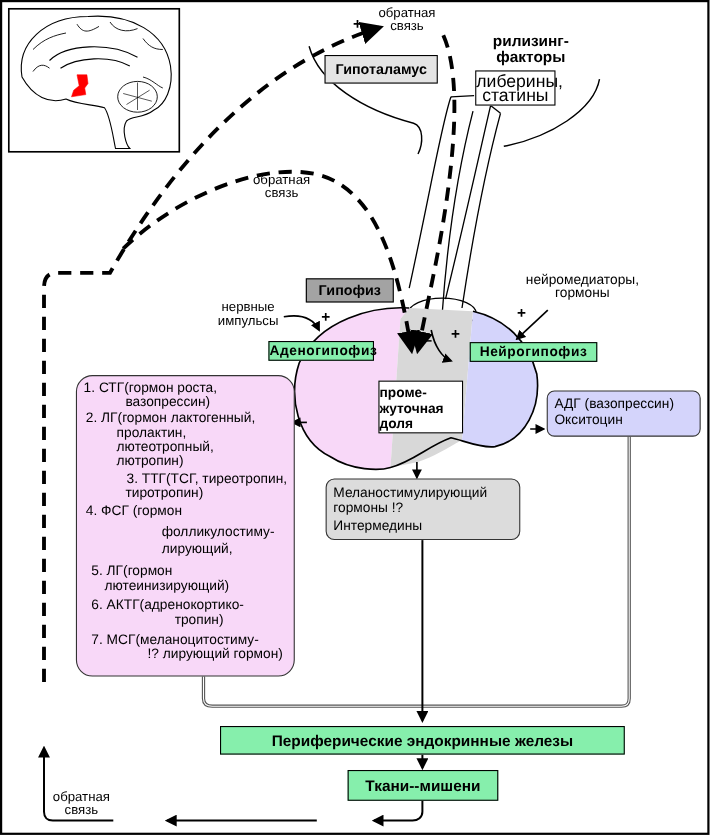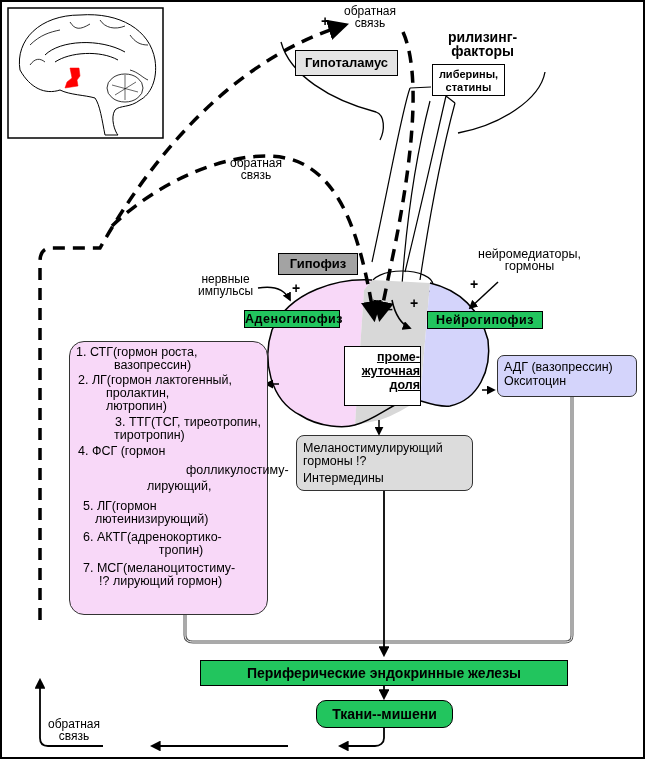--- a/index.html
+++ b/index.html
@@ -1,23 +1,23 @@
 <!DOCTYPE html>
 <html><head>
 <meta charset="utf-8">
 <style>
   html, body { margin: 0; padding: 0; background: #ffffff; }
   body { width: 645px; height: 759px; position: relative; overflow: hidden; font-family: "Liberation Sans", sans-serif; color: #000; }
   .frame { position: absolute; left: 0; top: 0; width: 641px; height: 755px; border: 2px solid #000; background: #fff; }
   svg.diagram { position: absolute; left: 0; top: 0; }
   .lbl { position: absolute; font-size: 12px; line-height: 12px; text-align: center; white-space: nowrap; }
-  .box { position: absolute; border: 1px solid #000; font-size: 11px; line-height: 13px; box-sizing: border-box; font-weight: bold; }
+  .box { position: absolute; border: 1px solid #000; font-size: 16px; line-height: 13px; box-sizing: border-box; }
   .bold { font-weight: bold; }
   .gray-box { background: #e0e0e0; }
-  .title-box { position: absolute; border: 1px solid #000; font-weight: bold; font-size: 13px; text-align: center; box-sizing: border-box; background: #22c55e; }
+  .title-box { position: absolute; border: 1px solid #000; font-weight: bold; font-size: 13px; text-align: center; box-sizing: border-box; background: #86efac; }
   .list-box { position: absolute; left: 69px; top: 341px; width: 199px; height: 274px; background: #f8d8f8; border: 1px solid #333; border-radius: 15px; box-sizing: border-box; font-size: 12.5px; line-height: 13px; padding: 4px 0 0 0; }
   .li { white-space: nowrap; }
   .nh-box { position: absolute; left: 497px; top: 355px; width: 140px; height: 42px; background: #d4d4fb; border: 1px solid #333; border-radius: 7px; box-sizing: border-box; font-size: 12.5px; line-height: 14px; padding: 4px 0 0 6px; }
   .ml-box { position: absolute; left: 296px; top: 435px; width: 177px; height: 56px; background: #dcdcdc; border: 1px solid #333; border-radius: 8px; box-sizing: border-box; font-size: 12.5px; line-height: 13px; padding: 6px 0 0 6px; }
 </style>
 </head>
 <body>
 
 <div class="frame"></div>
 
@@ -125,55 +125,56 @@
   <div>гормоны</div>
 </div>
 <div class="lbl bold" style="left:470px; top:278px; font-size:14px;">+</div>
 
 <div class="title-box" style="left:244px; top:310px; width:96px; height:18px; line-height:16px; font-size:12.5px; letter-spacing:0.5px;">Аденогипофиз</div>
 <div class="title-box" style="left:427px; top:311px; width:116px; height:18px; line-height:16px; font-size:12.5px; letter-spacing:0.5px;">Нейрогипофиз</div>
 
 <div class="lbl bold" style="left:385px; top:303px; font-size:14px;">–</div>
 <div class="lbl bold" style="left:410px; top:297px; font-size:14px;">+</div>
 
-<div class="box bold" style="left:344px; top:346px; width:77px; height:60px; text-align:right; background:#fff; font-size:12.5px; line-height:14px; padding-top:3px;text-decoration:underline;">
+<div class="box bold" style="left:344px; top:346px; width:77px; height:48px; text-align:left; background:#fff; font-size:12.5px; line-height:14px; padding-top:3px;">
   <div>проме-</div>
   <div>жуточная</div>
   <div>доля</div>
 </div>
 
 <div class="list-box">
   <div class="li" style="padding-left:6px;"><span>1. СТГ(гормон роста,</span></div>
   <div class="li" style="padding-left:44px;"><span>вазопрессин)</span></div>
   <div class="li" style="padding-left:8px; margin-top:2px;"><span>2. ЛГ(гормон лактогенный,</span></div>
   <div class="li" style="padding-left:36px;"><span>пролактин,</span></div>
+  <div class="li" style="padding-left:36px;"><span>лютеотропный,</span></div>
   <div class="li" style="padding-left:36px;"><span>лютропин)</span></div>
   <div class="li" style="padding-left:8px; margin-top:3px;margin-left:37px;"><span>3. ТТГ(ТСГ, тиреотропин,</span></div>
   <div class="li" style="padding-left:44px;"><span>тиротропин)</span></div>
   <div class="li" style="padding-left:8px; margin-top:3px;"><span>4. ФСГ (гормон</span></div>
-  <div class="li" style="padding-left:77px; margin-top:6px;margin-left:39px;"><span>фолликулостиму-</span></div>
+  <div class="li" style="padding-left:77px; margin-top:6px;"><span>фолликулостиму-</span></div>
   <div class="li" style="padding-left:77px; margin-top:3px;"><span>лирующий,</span></div>
   <div class="li" style="padding-left:13px; margin-top:7px;"><span>5. ЛГ(гормон</span></div>
   <div class="li" style="padding-left:25px;"><span>лютеинизирующий)</span></div>
   <div class="li" style="padding-left:13px; margin-top:5px;"><span>6. АКТГ(адренокортико-</span></div>
   <div class="li" style="padding-left:25px;text-align:center;"><span>тропин)</span></div>
   <div class="li" style="padding-left:13px; margin-top:5px;"><span>7. МСГ(меланоцитостиму-</span></div>
-  <div class="li" style="padding-left:29px;"><span>!?  лирующий гормон)</span></div>
+  <div class="li" style="padding-left:29px;margin-left:35px;"><span>!?  лирующий гормон)</span></div>
 </div>
 
 <div class="nh-box">
   <div>АДГ (вазопрессин)</div>
   <div>Окситоцин</div>
 </div>
 
 <div class="ml-box">
   <div>Меланостимулирующий</div>
   <div>гормоны !?</div>
   <div style="margin-top:4px;">Интермедины</div>
 </div>
 
 <div class="title-box" style="left:200px; top:660px; width:368px; height:26px; line-height:24px; font-size:14px;">Периферические эндокринные железы</div>
-<div class="title-box" style="left:316px; top:700px; width:137px; height:28px; line-height:26px; font-size:14px;border-radius:10px;">Ткани--мишени</div>
+<div class="title-box" style="left:316px; top:700px; width:137px; height:28px; line-height:26px; font-size:14px;">Ткани--мишени</div>
 
 <div class="lbl" style="left:48px; top:718px;">
   <div>обратная</div>
   <div>связь</div>
 </div>
 
 </body></html>

